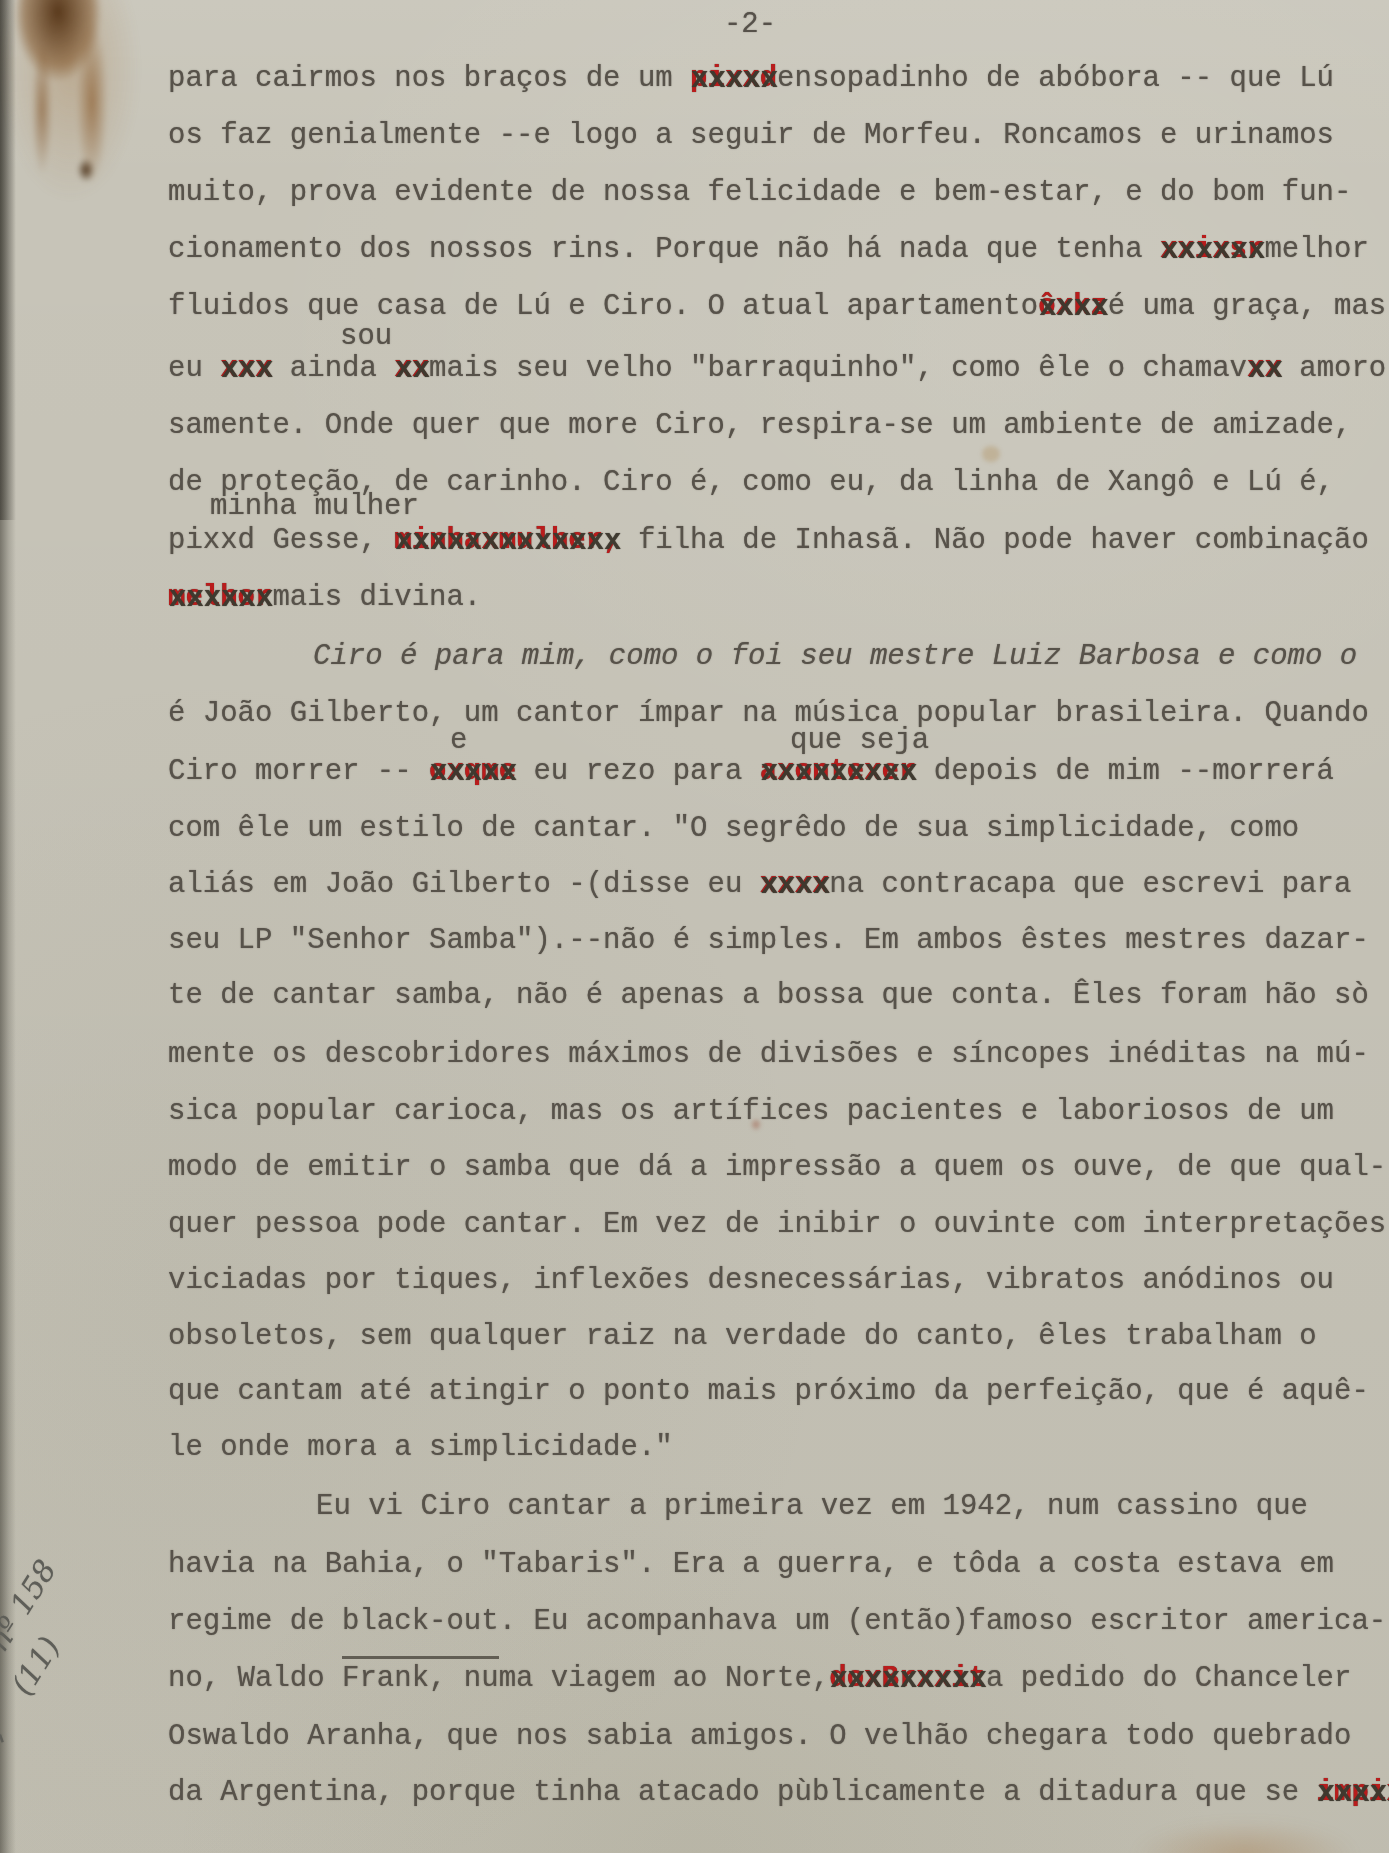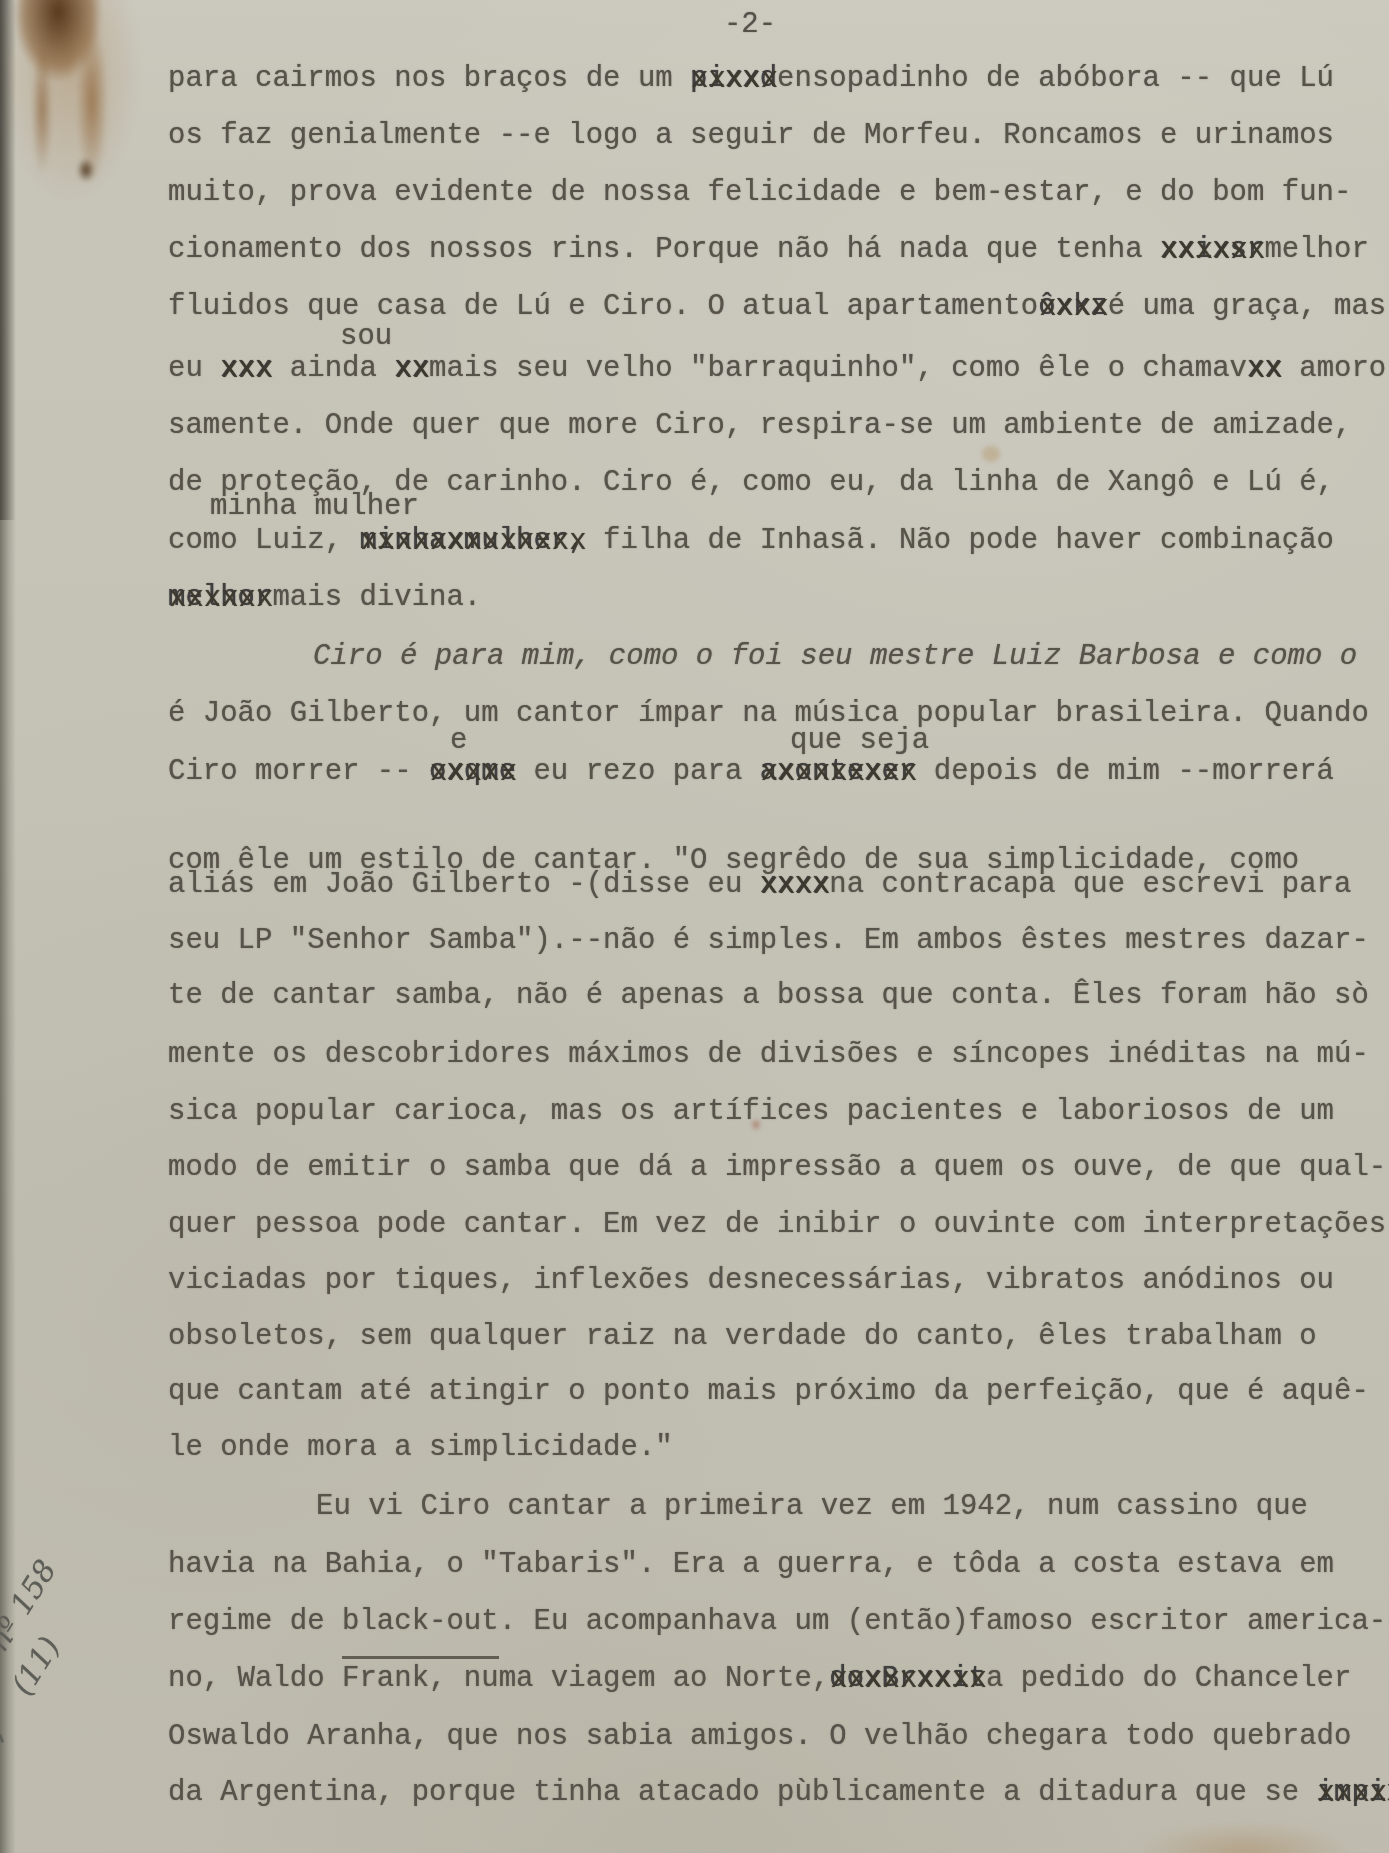--- a/index.html
+++ b/index.html
@@ -34,21 +34,21 @@
   #stain-bottom{position:absolute;left:1080px;top:1790px;width:300px;height:80px;filter:blur(6px);
     background:radial-gradient(ellipse 150px 45px at 55% 80%, rgba(158,105,48,.33), rgba(0,0,0,0) 75%);}
   .freckle{position:absolute;border-radius:50%;filter:blur(2px);}
   #freckle-1{left:982px;top:446px;width:18px;height:16px;background:rgba(168,126,62,.28);}
   #freckle-2{left:752px;top:1120px;width:8px;height:9px;background:rgba(150,66,44,.35);}
 
   #text-layer{position:absolute;inset:0;color:#57524a;font-size:29px;
     text-shadow:0 0 1.2px rgba(84,79,70,.75);}
   .tline{position:absolute;white-space:pre;height:34px;line-height:34px;}
   .seg{}
-  .struck{position:relative;font-weight:400;color:#404040;
+  .struck{position:relative;font-weight:700;color:#b91c1c;
     text-shadow:0 0 1px rgba(55,50,42,.9);}
   .struck:after{content:attr(data-x);position:absolute;left:1px;top:1px;color:rgba(62,57,47,.85);}
   .uline{border-bottom:3px solid rgba(82,77,68,.85);padding-bottom:18px;}
   .insert{position:absolute;white-space:pre;font-size:29px;line-height:30px;}
   #page-number{position:absolute;left:690px;top:8px;width:120px;text-align:center;
     color:#56514a;font-size:29px;text-shadow:0 0 1.2px rgba(84,79,70,.7);}
   .pencil-note{position:absolute;color:#5e5e58;
     font-family:"DejaVu Serif","Liberation Serif",serif;font-style:italic;
     font-size:30px;transform-origin:left bottom;white-space:pre;
     text-shadow:0 0 1px rgba(94,94,88,.5);}
@@ -67,26 +67,26 @@
 
 <div id="text-layer">
     <div class="tline" style="top: 62px; left: 168px;"><span class="seg">para cairmos nos braços de um </span><span class="struck" data-x="xxxxx">pixxd</span><span class="seg">ensopadinho de abóbora -- que Lú</span></div>
     <div class="tline" style="top: 119px; left: 168px;"><span class="seg">os faz genialmente --e logo a seguir de Morfeu. Roncamos e urinamos</span></div>
     <div class="tline" style="top: 176px; left: 168px;"><span class="seg">muito, prova evidente de nossa felicidade e bem-estar, e do bom fun-</span></div>
     <div class="tline" style="top: 233px; left: 168px;"><span class="seg">cionamento dos nossos rins. Porque não há nada que tenha </span><span class="struck" data-x="xxxxxx">xxixsr</span><span class="seg">melhor</span></div>
     <div class="tline" style="top: 290px; left: 168px;"><span class="seg">fluidos que casa de Lú e Ciro. O atual apartamento</span><span class="struck" data-x="xxxx">ôxkz</span><span class="seg">é uma graça, mas</span></div>
     <div class="tline" style="top: 352px; left: 168px;"><span class="seg">eu </span><span class="struck" data-x="xxx">xxx</span><span class="seg"> ainda </span><span class="struck" data-x="xx">xx</span><span class="seg">mais seu velho "barraquinho", como êle o chamav</span><span class="struck" data-x="xx">xx</span><span class="seg"> amoro-</span></div>
     <div class="tline" style="top: 409px; left: 168px;"><span class="seg">samente. Onde quer que more Ciro, respira-se um ambiente de amizade,</span></div>
     <div class="tline" style="top: 466px; left: 168px;"><span class="seg">de proteção, de carinho. Ciro é, como eu, da linha de Xangô e Lú é,</span></div>
-    <div class="tline" style="top: 524px; left: 168px;"><span class="seg">como Luiz, </span><span class="struck" data-x="xxxxxxxxxxxxx">minhaxmulher,</span><span class="seg"> filha de Inhasã. Não pode haver combinação</span></div>
+    <div class="tline" style="top: 524px; left: 168px;"><span class="seg">pixxd Gesse, </span><span class="struck" data-x="xxxxxxxxxxxxx">minhaxmulher,</span><span class="seg"> filha de Inhasã. Não pode haver combinação</span></div>
     <div class="tline" style="top: 581px; left: 168px;"><span class="struck" data-x="xxxxxx">melhor</span><span class="seg">mais divina.</span></div>
     <div class="tline" style="top: 640px; left: 313px; font-style: italic;"><span class="seg">Ciro é para mim, como o foi seu mestre Luiz Barbosa e como o</span></div>
     <div class="tline" style="top: 697px; left: 168px;"><span class="seg">é João Gilberto, um cantor ímpar na música popular brasileira. Quando</span></div>
     <div class="tline" style="top: 755px; left: 168px;"><span class="seg">Ciro morrer -- </span><span class="struck" data-x="xxxxx">oxqme</span><span class="seg"> eu rezo para </span><span class="struck" data-x="xxxxxxxxx">axontexer</span><span class="seg"> depois de mim --morrerá</span></div>
-    <div class="tline" style="top: 844px; left: 168px;"><span class="seg">com êle um estilo de cantar. "O segrêdo de sua simplicidade, como</span></div>
+    <div class="tline" style="top: 812px; left: 168px;"><span class="seg">com êle um estilo de cantar. "O segrêdo de sua simplicidade, como</span></div>
     <div class="tline" style="top: 868px; left: 168px;"><span class="seg">aliás em João Gilberto -(disse eu </span><span class="struck" data-x="xxxx">xxxx</span><span class="seg">na contracapa que escrevi para</span></div>
     <div class="tline" style="top: 924px; left: 168px;"><span class="seg">seu LP "Senhor Samba").--não é simples. Em ambos êstes mestres dazar-</span></div>
     <div class="tline" style="top: 979px; left: 168px;"><span class="seg">te de cantar samba, não é apenas a bossa que conta. Êles foram hão sò</span></div>
     <div class="tline" style="top: 1038px; left: 168px;"><span class="seg">mente os descobridores máximos de divisões e síncopes inéditas na mú-</span></div>
     <div class="tline" style="top: 1095px; left: 168px;"><span class="seg">sica popular carioca, mas os artífices pacientes e laboriosos de um</span></div>
     <div class="tline" style="top: 1151px; left: 168px; font-family: Liberation Mono, monospace;"><span class="seg">modo de emitir o samba que dá a impressão a quem os ouve, de que qual-</span></div>
     <div class="tline" style="top: 1208px; left: 168px;"><span class="seg">quer pessoa pode cantar. Em vez de inibir o ouvinte com interpretações</span></div>
     <div class="tline" style="top: 1320px; left: 168px;"><span class="seg">obsoletos, sem qualquer raiz na verdade do canto, êles trabalham o</span></div>
     <div class="tline" style="top: 1264px; left: 168px;"><span class="seg">viciadas por tiques, inflexões desnecessárias, vibratos anódinos ou</span></div>
     <div class="tline" style="top: 1375px; left: 168px;"><span class="seg">que cantam até atingir o ponto mais próximo da perfeição, que é aquê-</span></div>

